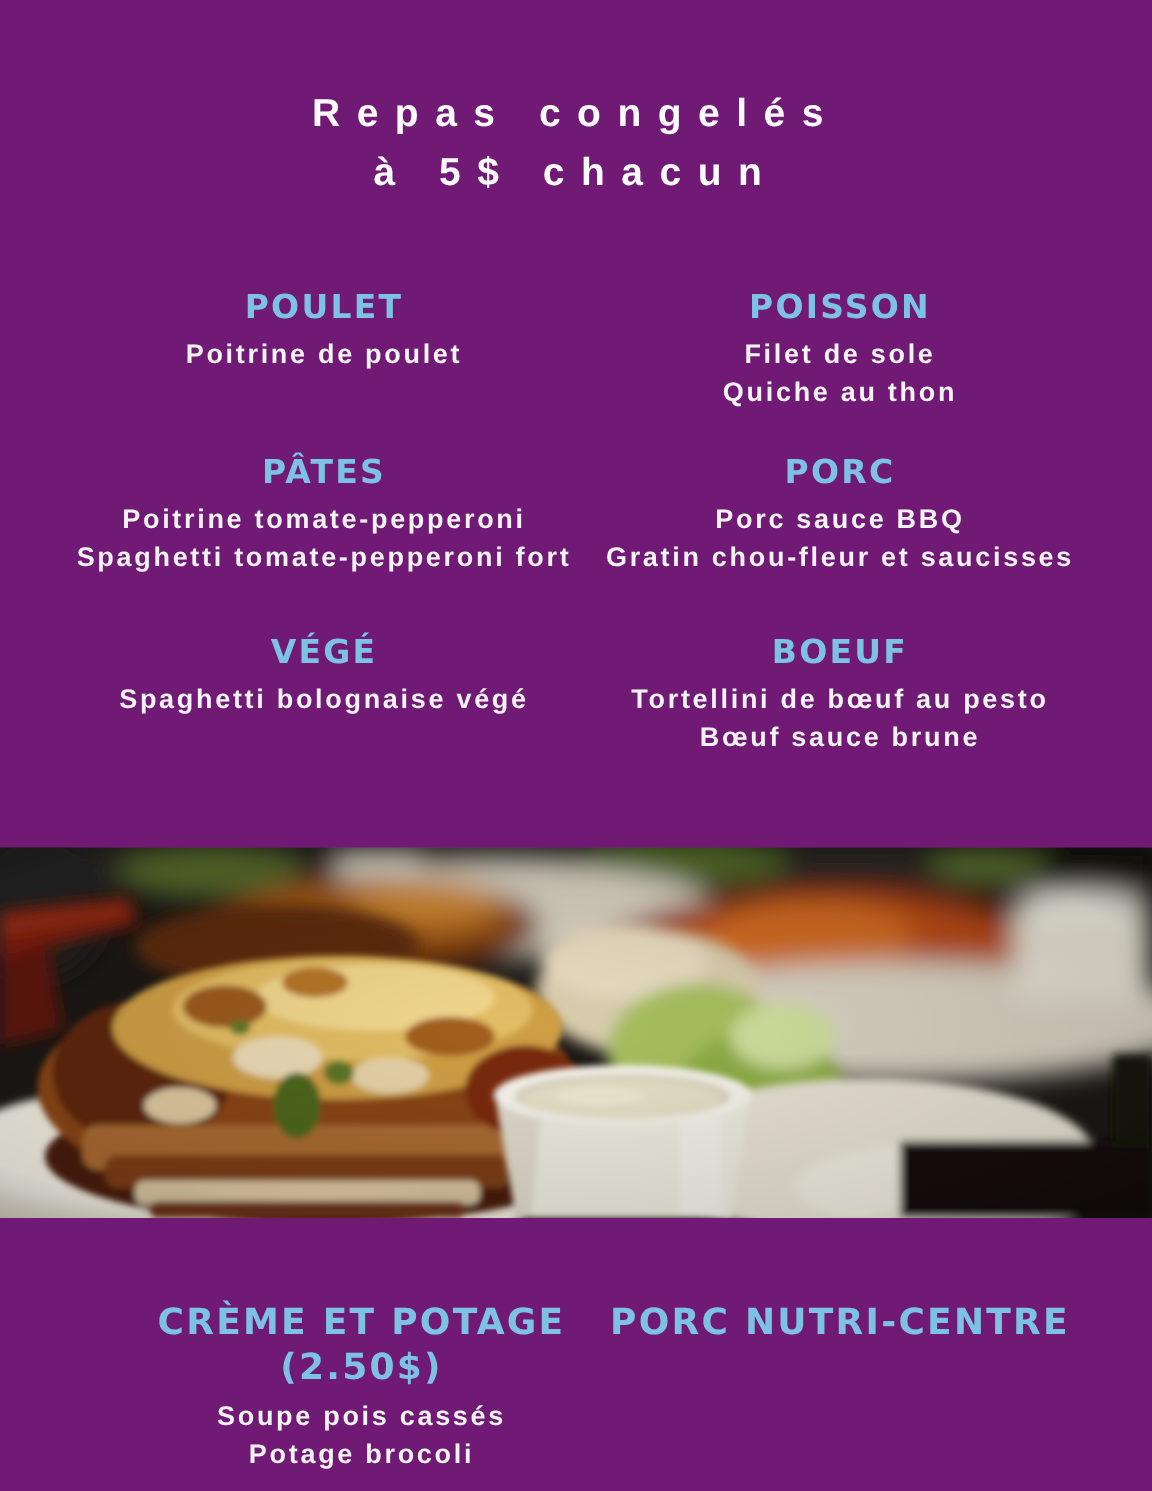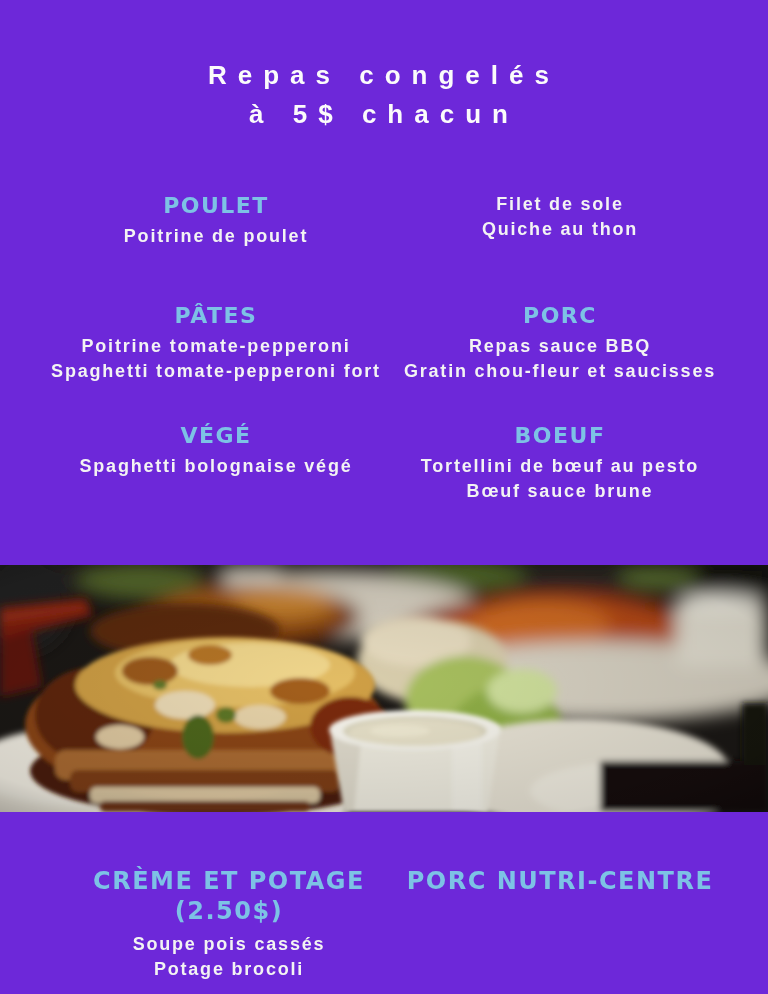--- a/index.html
+++ b/index.html
@@ -1,30 +1,30 @@
 <!DOCTYPE html>
 <html><head>
 <meta charset="utf-8">
 <style>
   html,body { margin:0; padding:0; background:#2c302f; }
   .page {
     position:relative; width:768px; height:994px; overflow:hidden;
-    background:#6d28d9;
+    background:#701a75;
     font-family:"Liberation Sans", sans-serif;
   }
   .title {
     position:absolute; top:56px; left:0; width:100%;
     text-align:center; color:#fbfbfb;
     font-size:26px; font-weight:700; letter-spacing:11px; line-height:39px;
   }
   .row { position:absolute; left:0; width:768px; }
   .col { position:absolute; text-align:center; }
   .col-l  { left:0;   width:432px; }
   .col-r  { left:352px; width:416px; }
-  .col-bl { left:4px;   width:372px;padding-left:39px; }
+  .col-bl { left:16px;   width:372px;padding-left:39px; }
   .col-br { left:352px; width:416px; }
   .sec-h {
     font-family:"DejaVu Sans", sans-serif;
     color:#7dc2e5; font-weight:800; font-size:22px; line-height:28px;
     letter-spacing:1.5px; margin-bottom:4px;
   }
   .sec-h.big { font-size:24px; line-height:30px; margin-bottom:6px; }
   .sec-item {
     color:#f3f3f3; font-size:18px; line-height:25px;
     letter-spacing:1.8px; font-weight:700;
@@ -40,34 +40,35 @@
     <div>Repas congelés</div>
     <div>à 5$ chacun</div>
   </div>
 
   <div class="row" style="top:192px">
     <div class="col col-l">
       <div class="sec-h">POULET</div>
       <div class="sec-item">Poitrine de poulet</div>
     </div>
     <div class="col col-r">
+      <div class="sec-h">POISSON</div>
       <div class="sec-item">Filet de sole</div>
       <div class="sec-item">Quiche au thon</div>
     </div>
   </div>
 
   <div class="row" style="top:302px">
     <div class="col col-l">
       <div class="sec-h">PÂTES</div>
       <div class="sec-item">Poitrine tomate-pepperoni</div>
       <div class="sec-item">Spaghetti tomate-pepperoni fort</div>
     </div>
     <div class="col col-r">
       <div class="sec-h">PORC</div>
-      <div class="sec-item">Repas sauce BBQ</div>
+      <div class="sec-item">Porc sauce BBQ</div>
       <div class="sec-item">Gratin chou-fleur et saucisses</div>
     </div>
   </div>
 
   <div class="row" style="top:422px">
     <div class="col col-l">
       <div class="sec-h">VÉGÉ</div>
       <div class="sec-item">Spaghetti bolognaise végé</div>
     </div>
     <div class="col col-r">

